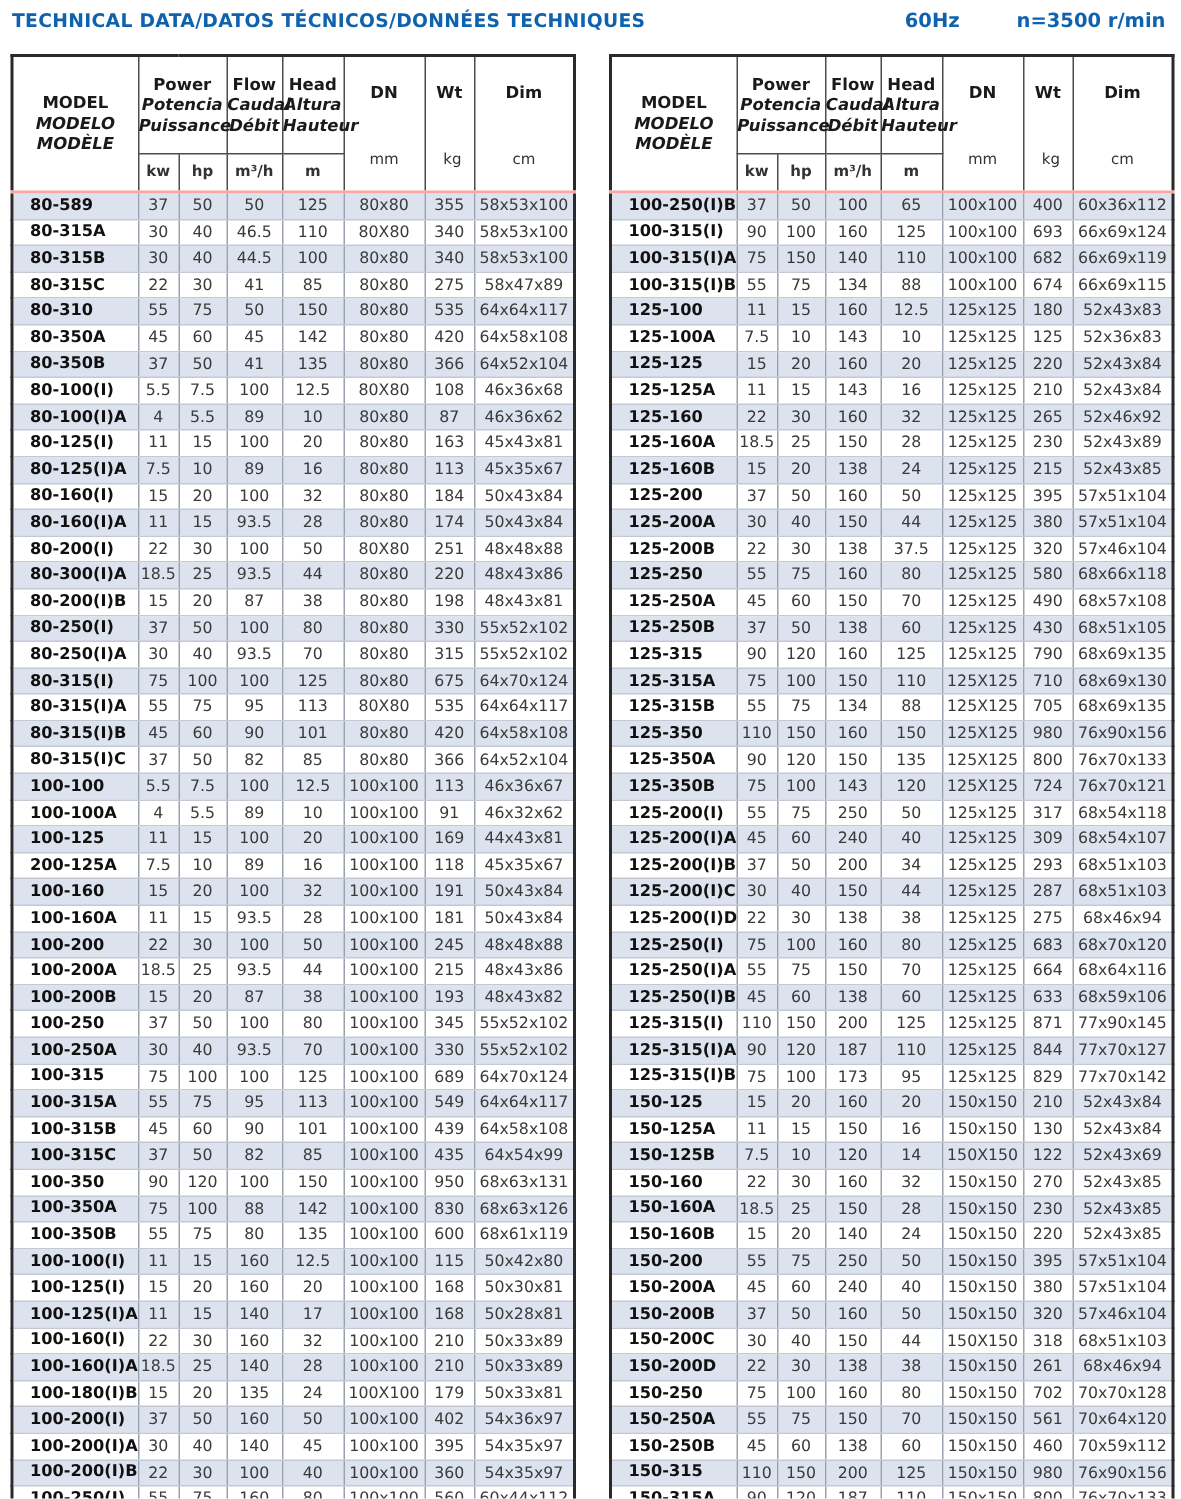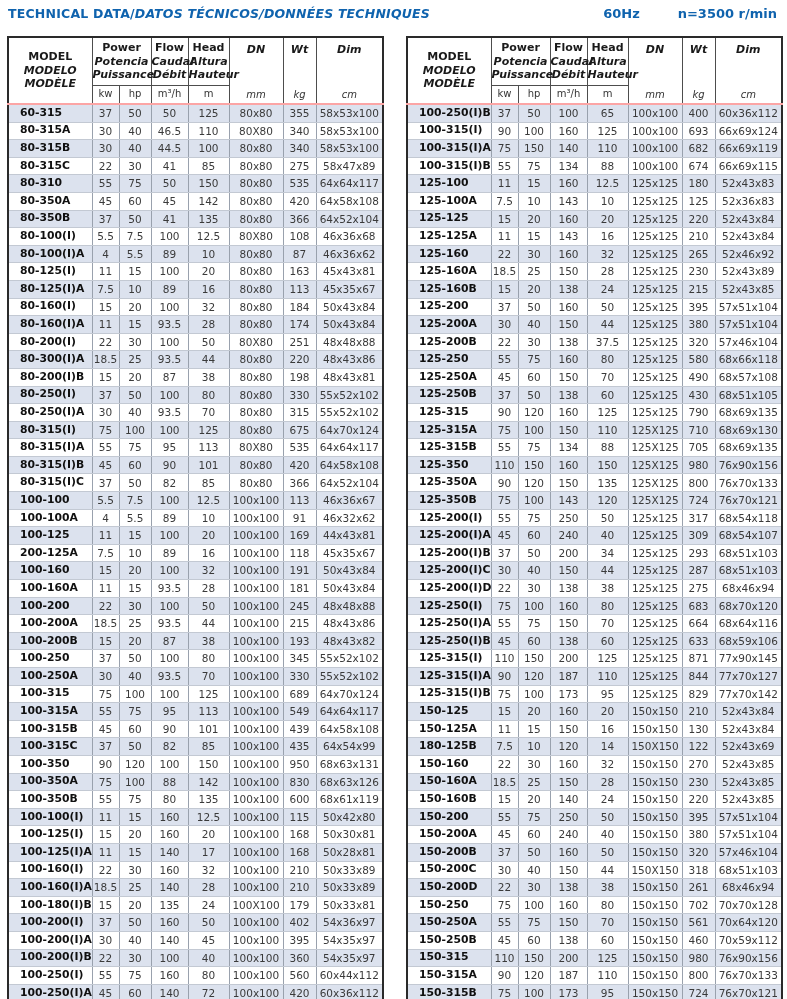--- a/index.html
+++ b/index.html
@@ -8,21 +8,21 @@
     font-family:"DejaVu Sans","Liberation Sans",sans-serif;
     -webkit-font-smoothing:antialiased;
   }
   .topbar{
     display:flex;justify-content:space-between;align-items:baseline;
     padding:6px 10px 0 8px;height:22px;
   }
   .doc-title{
     color:#0f63ae;font-size:12.5px;font-weight:bold;letter-spacing:.2px;white-space:nowrap;
   }
-  .doc-title .intl{font-style:italic;}
+  .doc-title .intl{}
   .speed-info{color:#0f63ae;font-size:13px;font-weight:bold;white-space:nowrap;}
   .speed-info .freq{margin-right:38px;text-align:center;}
   .tables-wrap{
     display:flex;gap:22px;padding:8px 7px 0 7px;align-items:flex-start;
   }
   table.data-table{
     border-collapse:collapse;table-layout:fixed;
     border:2px solid #2a2a2a;
     width:375px;
   }
@@ -31,24 +31,24 @@
   col.c-flow{width:37px;} col.c-head{width:41px;} col.c-dn{width:54px;}
   col.c-wt{width:33px;} col.c-dim{width:67px;}
 
   thead th{
     background:#ffffff;border:1px solid #4d4d4d;
     font-size:11px;color:#1a1a1a;font-weight:bold;padding:0;
     vertical-align:middle;text-align:center;line-height:1.22;
   }
   thead tr.main-row th{height:46px;}
   thead tr.units-row th{
-    height:17px;font-weight:normal;font-size:10px;color:#333;
+    height:17px;font-weight:bold;font-size:10px;color:#333;
   }
   thead th .alt{font-style:italic;}
-  thead th.span2{height:65px;padding:0;font-style:italic;}
+  thead th.span2{height:65px;padding:12px;}
   thead th.span2 .vbox{
     display:flex;flex-direction:column;height:65px;
   }
   thead th.span2 .vbox .lbl{
     flex:1 1 auto;display:flex;align-items:center;justify-content:center;
   }
   thead th.span2 .vbox .unit{
     height:17px;line-height:17px;font-weight:normal;font-size:10px;color:#333;margin-top:24px;
   }
   thead tr.units-row th, thead tr.main-row th{border-bottom:1px solid #4d4d4d;}
@@ -129,21 +129,21 @@
       </tr>
       <tr class="units-row">
         <th>kw</th>
         <th>hp</th>
         <th>m³/h</th>
         <th>m</th>
       </tr>
     </thead>
     <tbody>
         <tr>
-          <td class="model">60-315</td>
+          <td class="model">80-589</td>
           <td>37</td>
           <td>50</td>
           <td>50</td>
           <td>125</td>
           <td>80x80</td>
           <td>355</td>
           <td>58x53x100</td>
         </tr>
         <tr>
           <td class="model">80-315A</td>
@@ -1062,21 +1062,21 @@
           <td class="model">150-125A</td>
           <td>11</td>
           <td>15</td>
           <td>150</td>
           <td>16</td>
           <td>150x150</td>
           <td>130</td>
           <td>52x43x84</td>
         </tr>
         <tr>
-          <td class="model">180-125B</td>
+          <td class="model">150-125B</td>
           <td>7.5</td>
           <td>10</td>
           <td>120</td>
           <td>14</td>
           <td>150X150</td>
           <td>122</td>
           <td>52x43x69</td>
         </tr>
         <tr>
           <td class="model">150-160</td>

